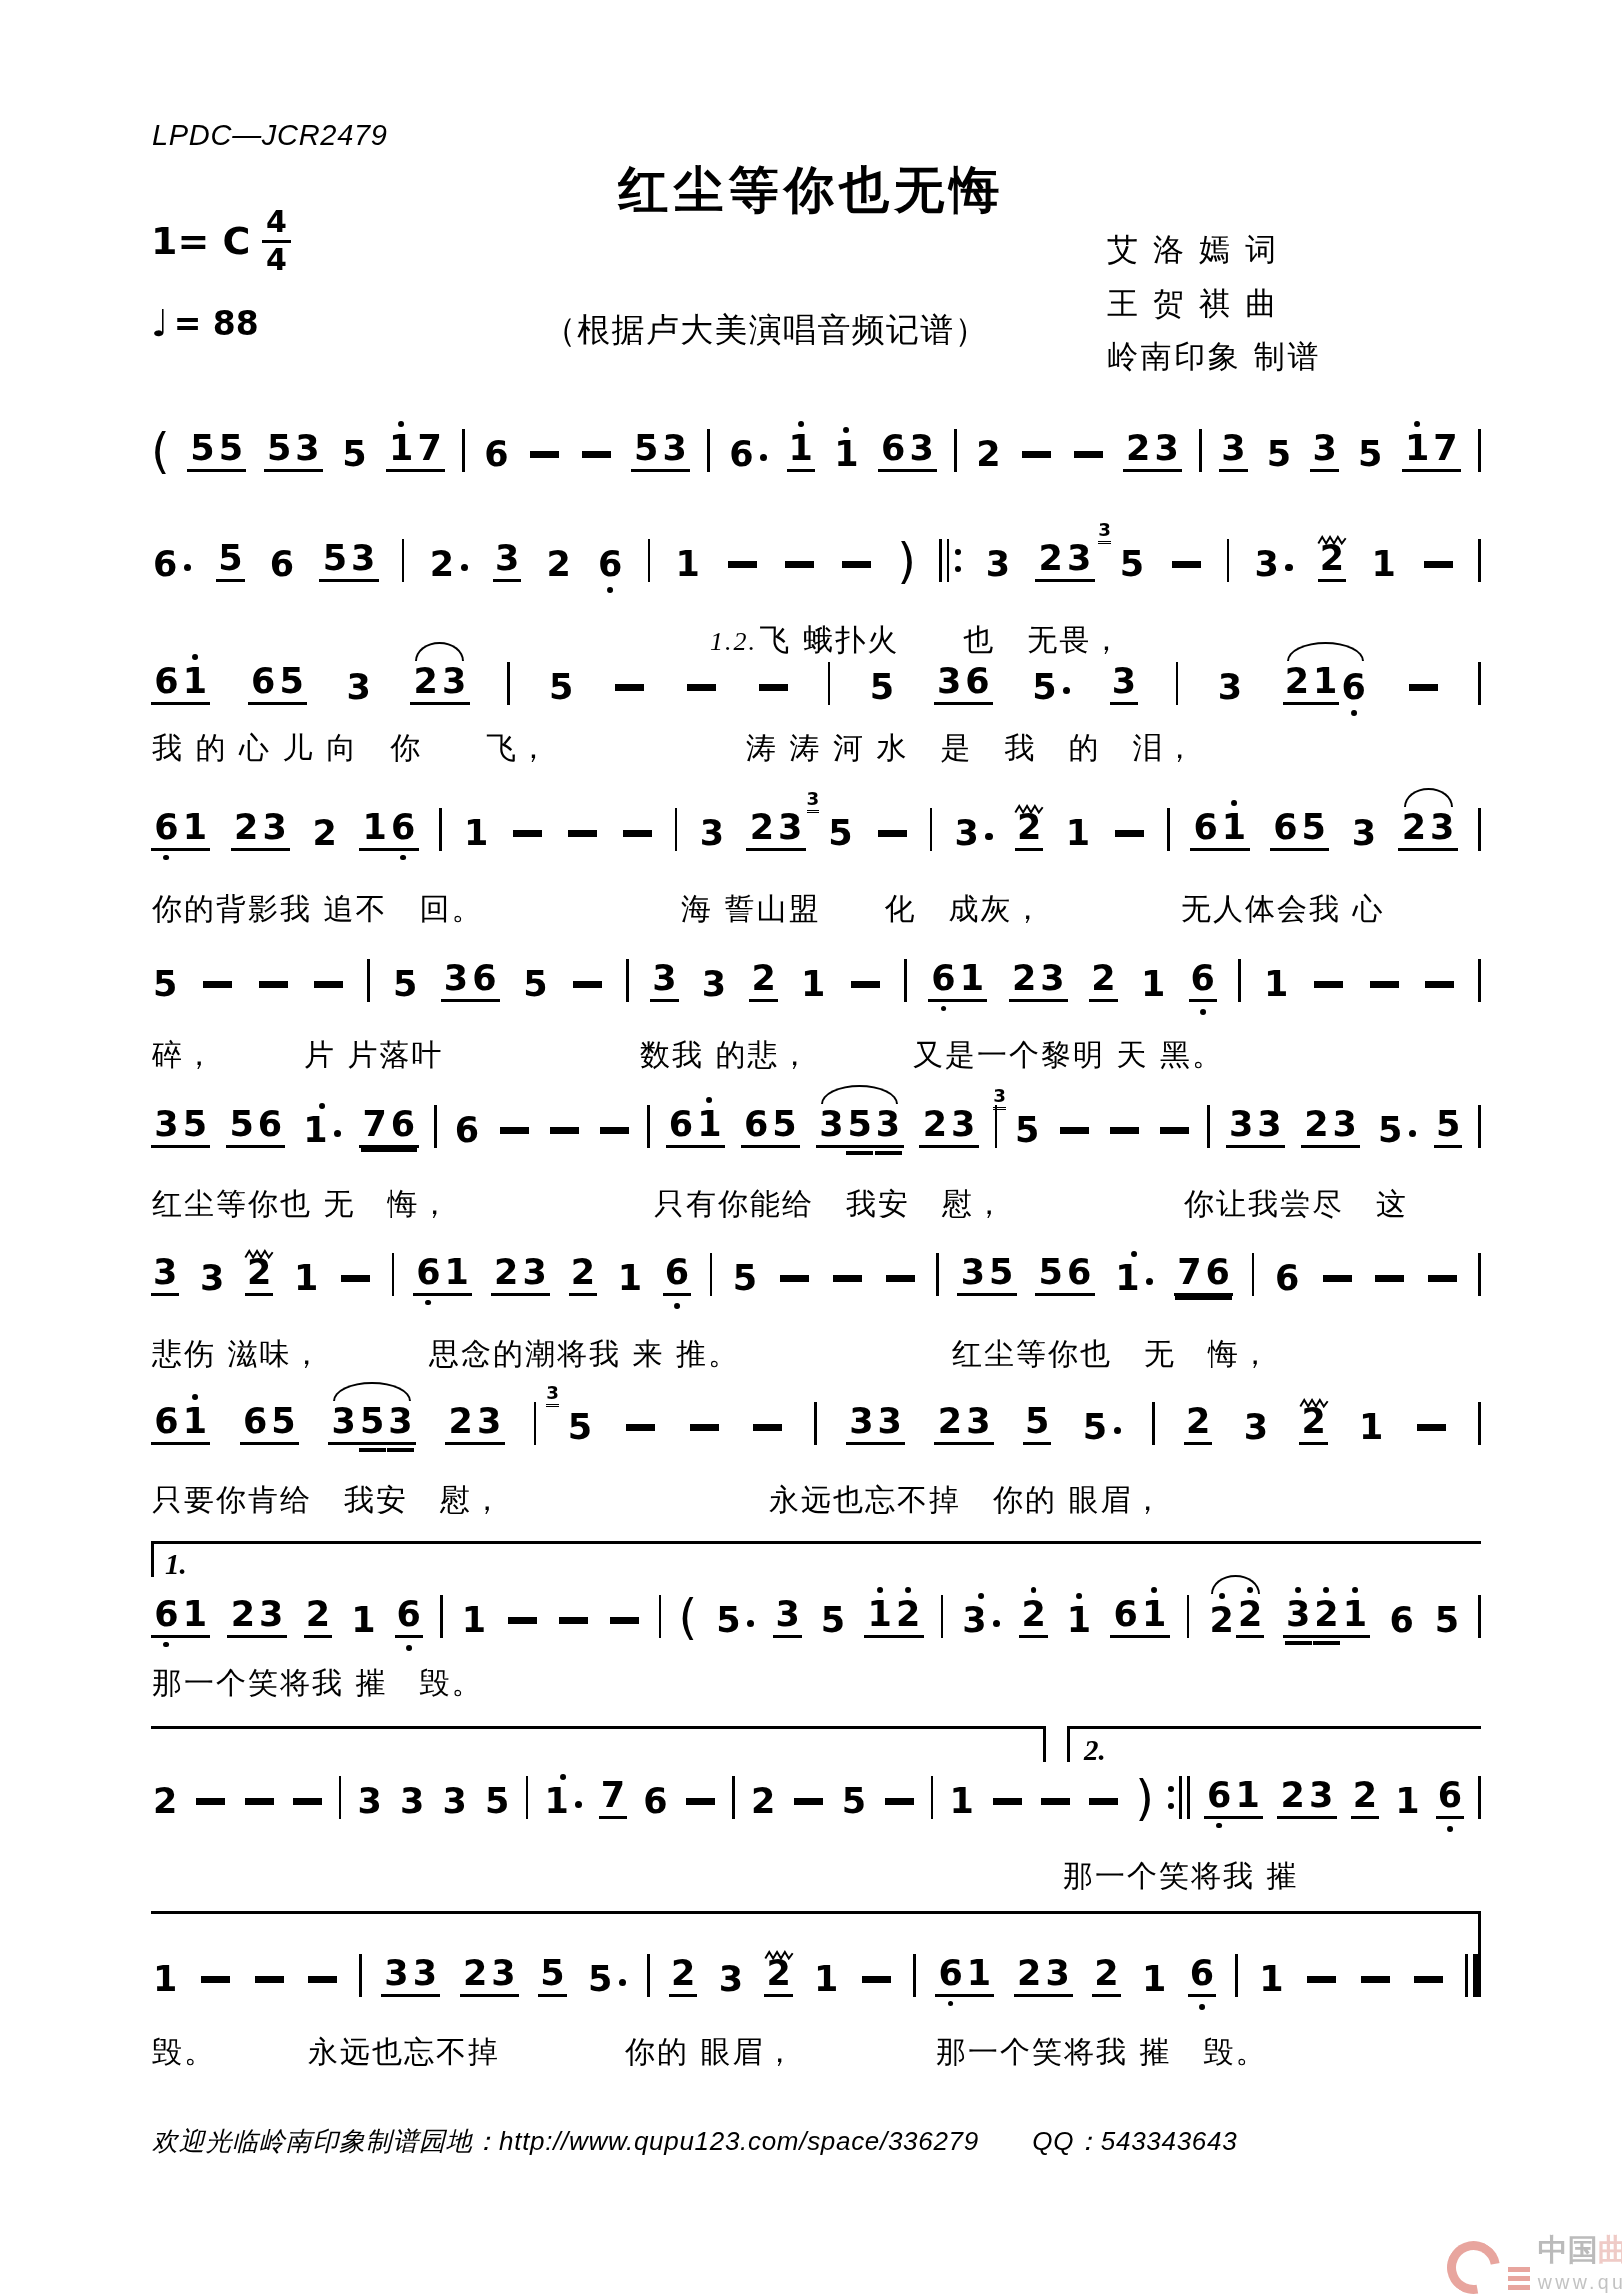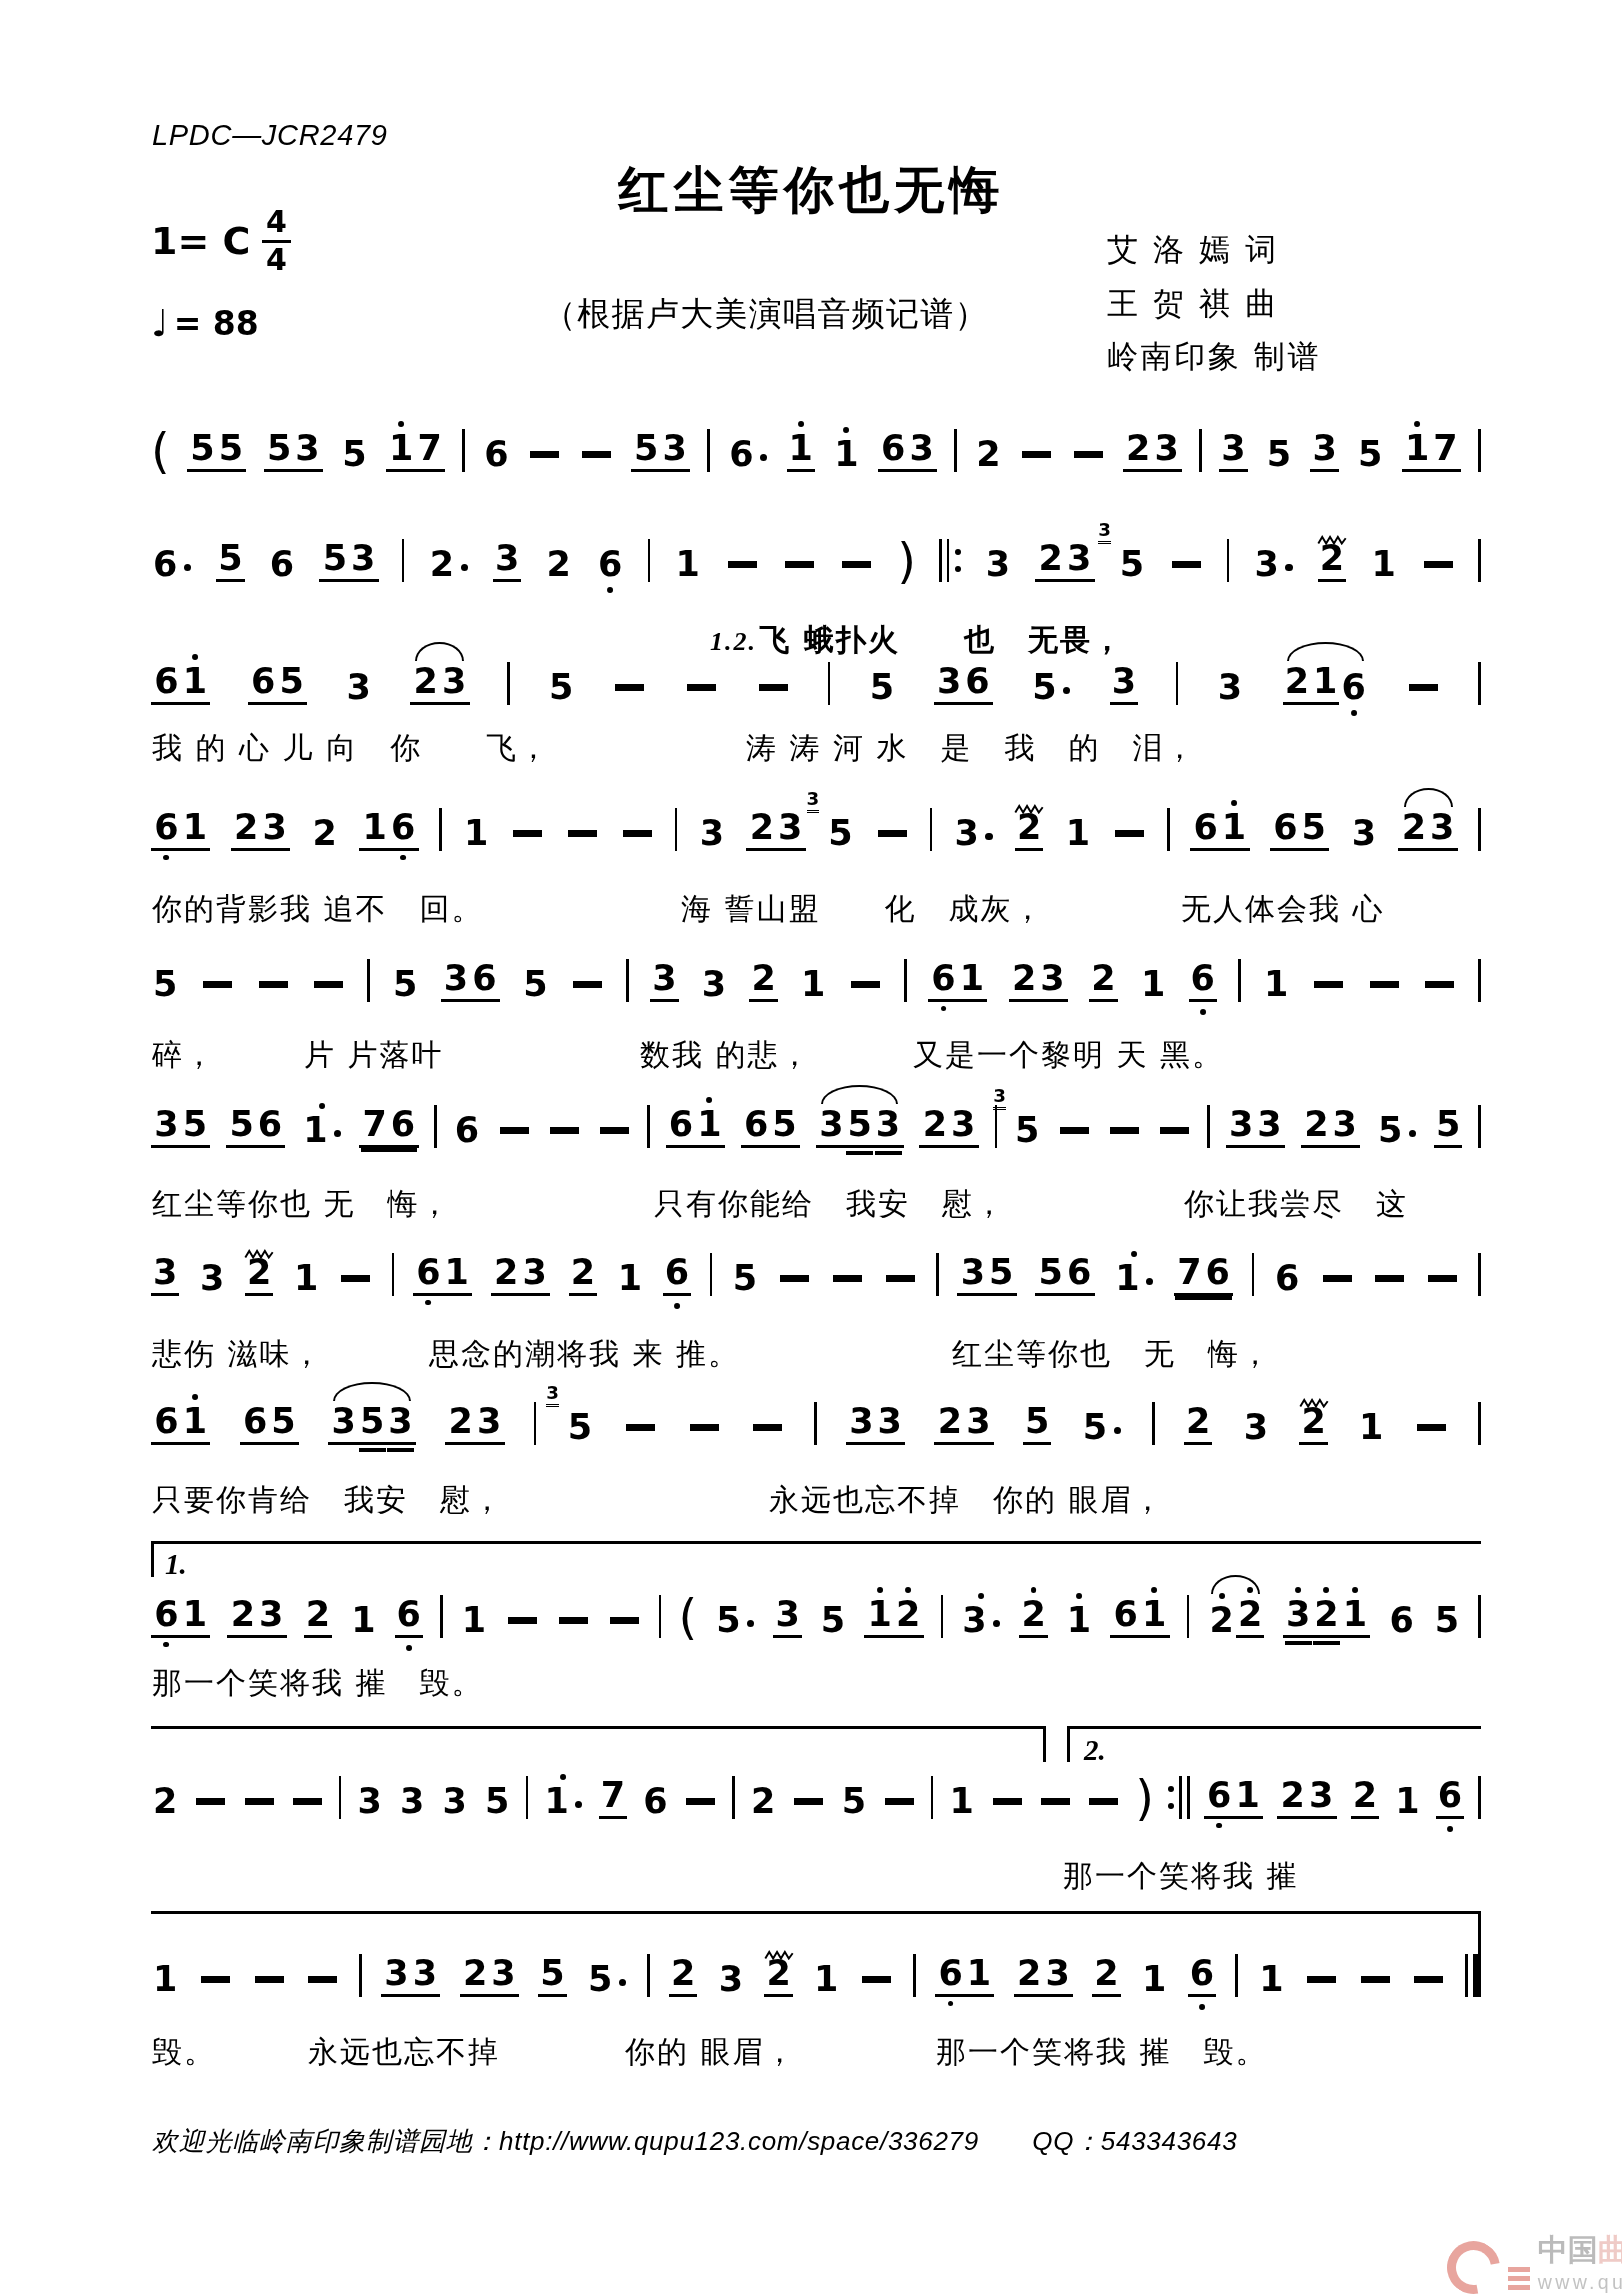--- a/index.html
+++ b/index.html
@@ -3,21 +3,21 @@
 <meta charset="utf-8">
 <style>
   html,body{margin:0;padding:0;background:#888;}
   .page{position:relative;width:1623px;height:2295px;background:#ffffff;overflow:hidden;
         font-family:"DejaVu Sans",sans-serif;color:#000;padding-left:12px;}
   
   .code{position:absolute;left:152px;top:119px;font-size:29px;font-style:italic;
         font-family:"Liberation Sans",sans-serif;letter-spacing:0.7px;}
   .title{position:absolute;left:576px;top:157px;width:471px;text-align:center;
          font-family:"DejaVu Serif",serif;font-weight:700;font-size:50px;letter-spacing:5.2px;}
-  .subtitle{position:absolute;left:543px;top:292px;font-family:Liberation Sans, sans-serif;
+  .subtitle{position:absolute;left:543px;top:308px;font-family:Liberation Sans, sans-serif;
             font-size:33px;letter-spacing:1.3px;}
   .keysig{position:absolute;left:151px;top:207px;font-size:38px;font-weight:700;display:flex;align-items:center;gap:11.8px;}
   .frac{display:inline-flex;flex-direction:column;align-items:center;line-height:1;font-size:30px;font-weight:700;}
   .frac .fn{border-bottom:3.3px solid #000;padding:0 3.9px 2.6px 3.9px;}
   .frac .fd{padding:2.6px 3.9px 0 3.9px;}
   .tempo{position:absolute;left:151px;top:302px;font-size:33px;font-weight:700;display:flex;align-items:center;gap:5.2px;}
   .tempo .glyph{font-size:37px;font-weight:400;}
   .credit{position:absolute;left:1107px;font-family:"DejaVu Serif",serif;font-size:31px;letter-spacing:2.6px;}
   
   #systems{position:absolute;inset:0;}
@@ -182,21 +182,21 @@
         <i class="dash"></i>
         <i class="bl"></i>
         <span class="note"><span>3</span><i class="aug"></i></span>
         <span class="note u1"><span>2</span><span class="trw"><svg viewBox="0 0 46 15" width="30" height="9.8">
               <path d="M2 13 L8 3 L14 13 L20 3 L26 13 L32 3 L38 13 L44 5" fill="none" stroke="#000" stroke-width="3"></path>
             </svg></span></span>
         <span class="note"><span>1</span></span>
         <i class="dash"></i>
         <i class="bl"></i>
       </div>
-      <div class="lyr" style="left: 710px; top: 620px; font-weight: bold;"><span class="pre">1.2.</span>飞 蛾扑火　　也　无畏，</div>
+      <div class="lyr" style="left: 710px; top: 620px;"><span class="pre">1.2.</span>飞 蛾扑火　　也　无畏，</div>
       <div class="not" style="top: 658px;">
         <span class="grp u1">
           <span class="note"><span>6</span></span>
           <span class="note"><span>1</span><i class="hd"></i></span>
         </span>
         <span class="grp u1">
           <span class="note"><span>6</span></span>
           <span class="note"><span>5</span></span>
         </span>
         <span class="note"><span>3</span></span>

